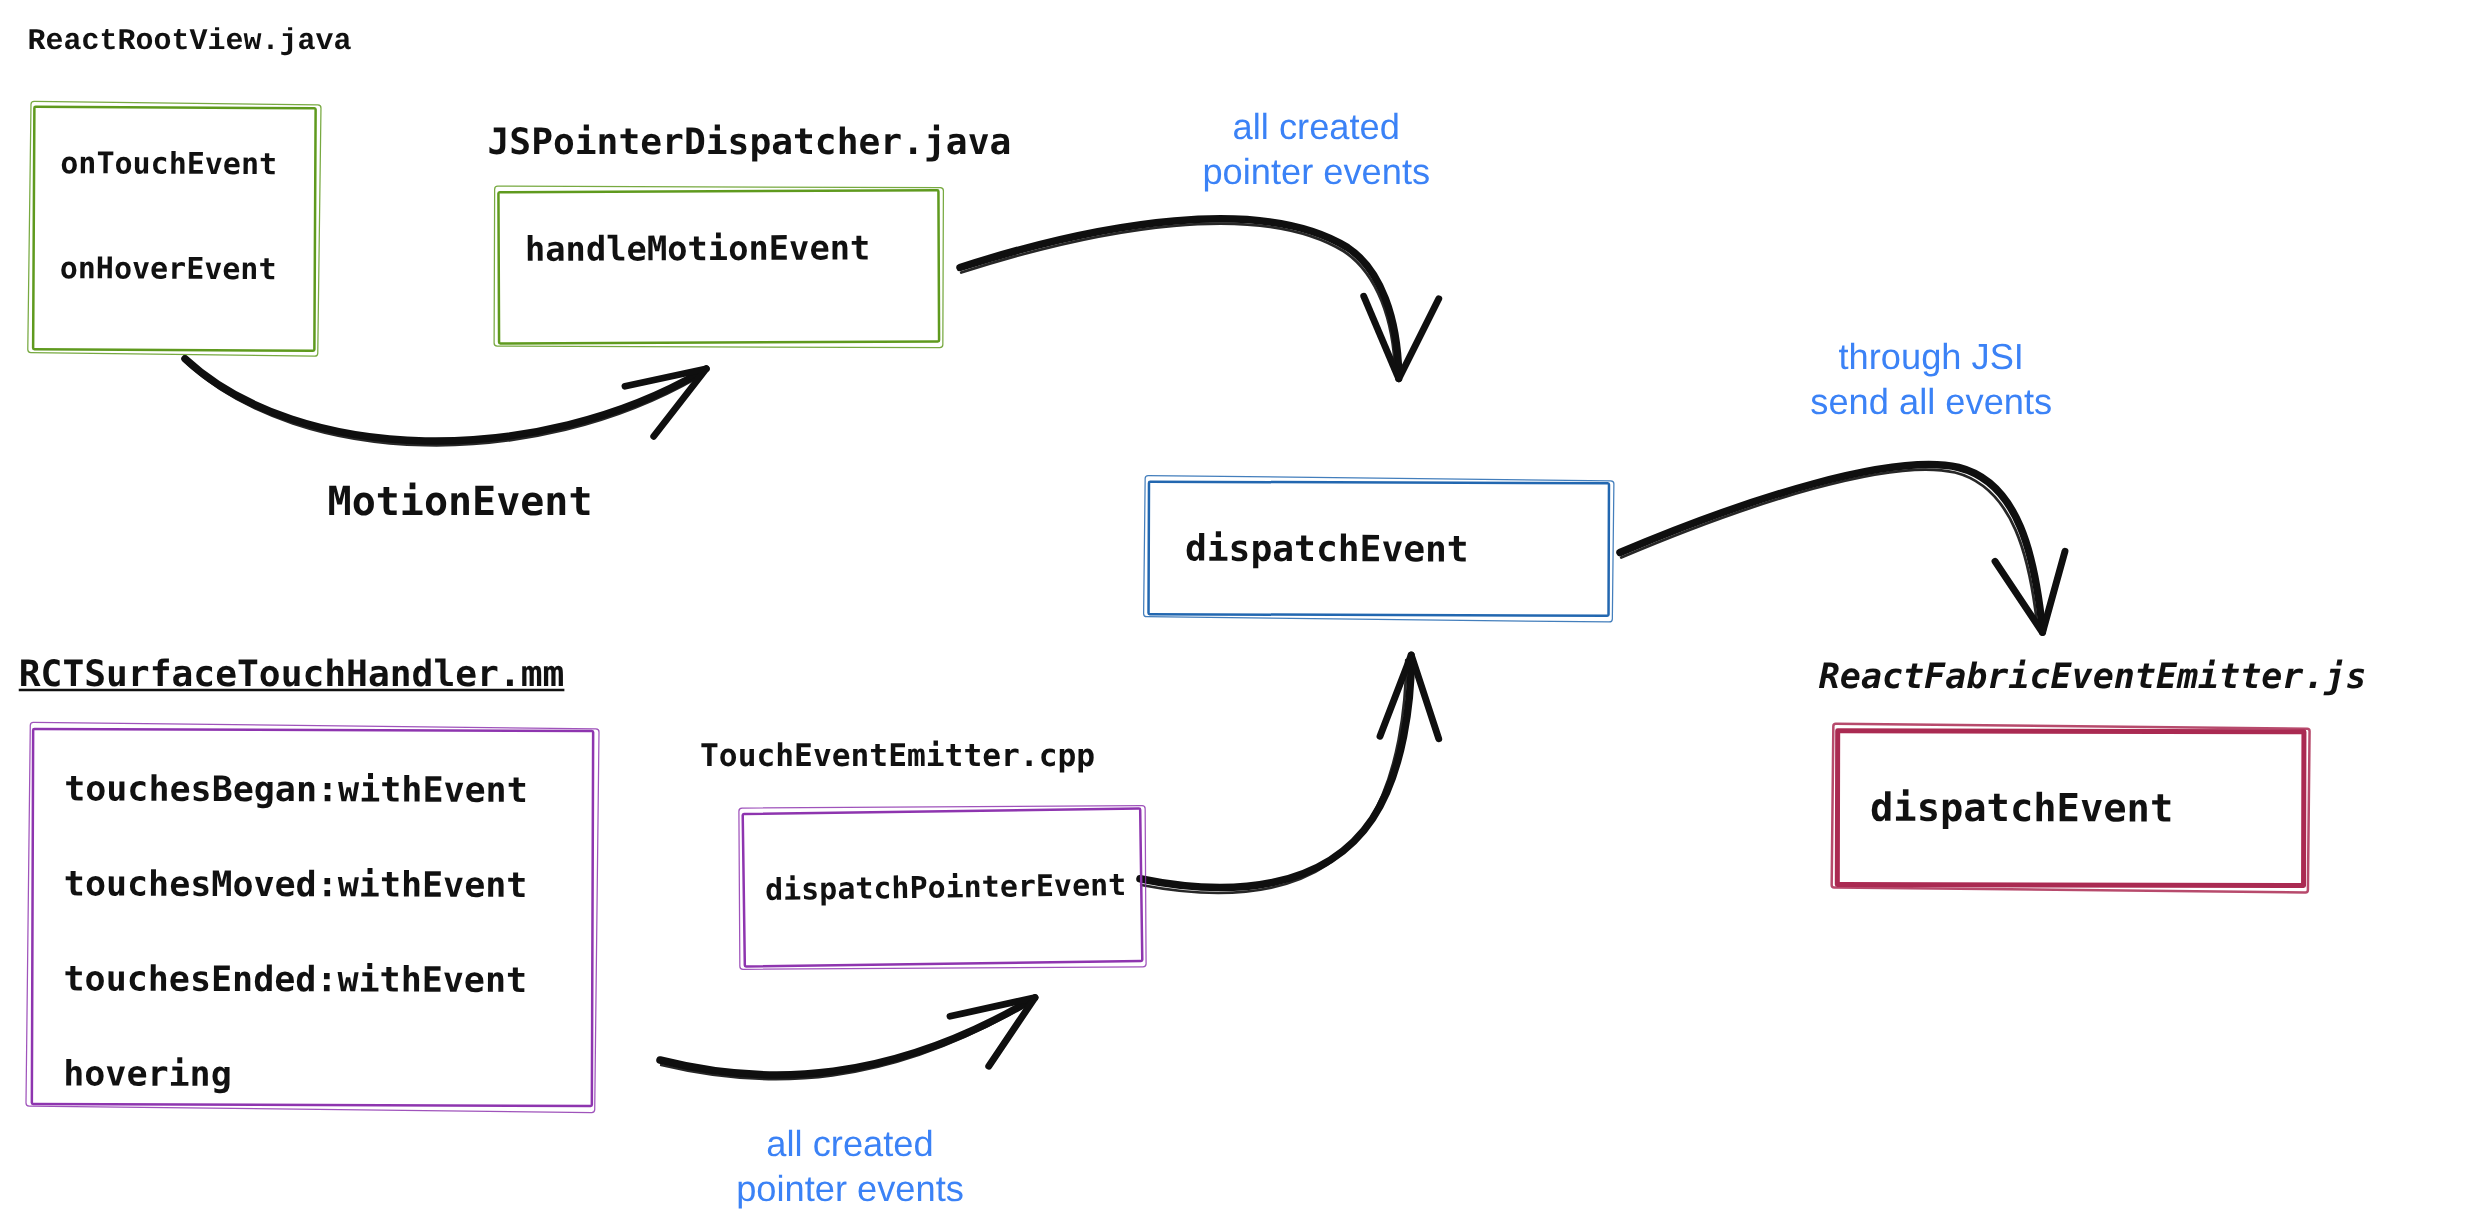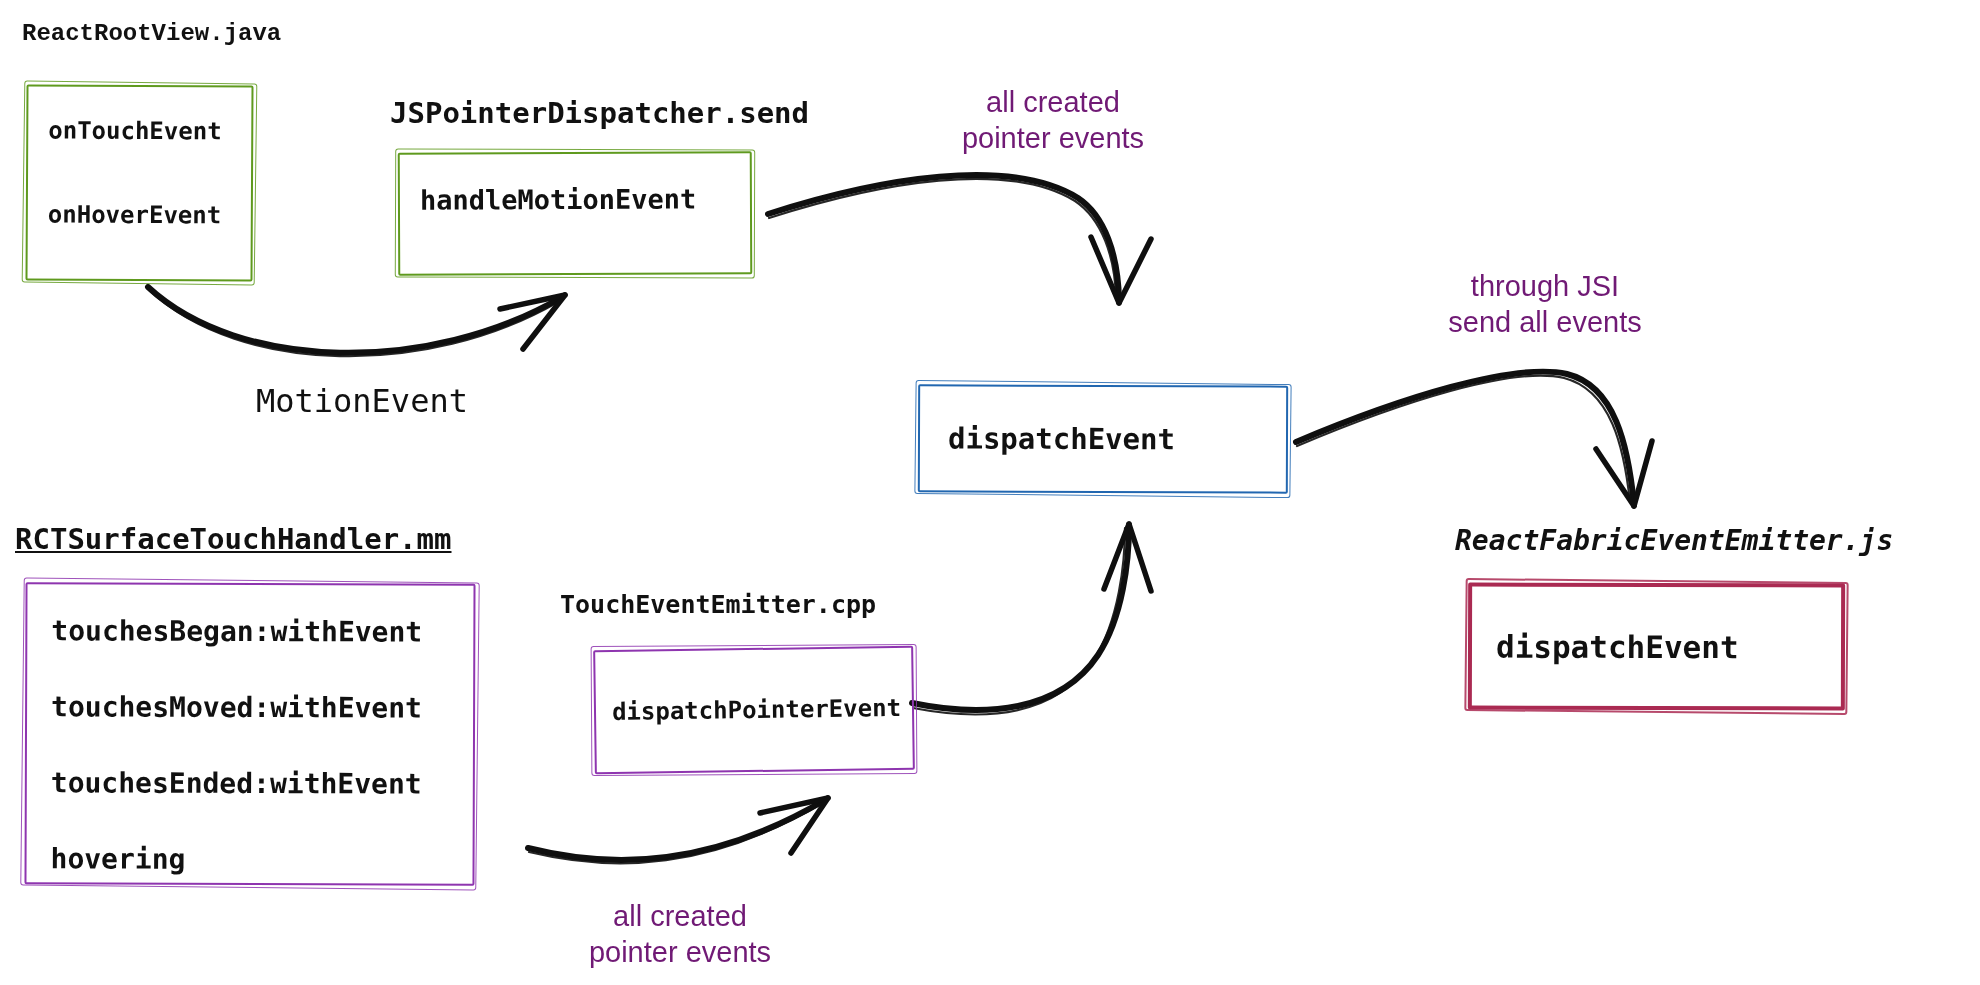--- a/index.html
+++ b/index.html
@@ -36,24 +36,24 @@
     display:flex;align-items:center;padding-left:24px;font-size:31px;}
   .crimson1::before{border-width:2px;inset:-7px;}
   .purple1{border-color:var(--purple,#8e35af);transform:rotate(0.2deg);
     padding:30px 0 0 24px;display:flex;flex-direction:column;font-size:28px;}
   .purple1 .m{line-height:34px;margin-bottom:42px;}
   .purple2{border-color:var(--purple,#8e35af);transform:rotate(-0.8deg);
     display:flex;align-items:center;padding-left:16px;font-size:24px;}
 
   .flow-label{
     position:absolute;font-family:"Liberation Sans","DejaVu Sans",sans-serif;
-    font-size:29px;line-height:36px;text-align:center;color:#701a75;font-weight:normal;
+    font-size:29px;line-height:36px;text-align:center;color:#3b82f6;font-weight:normal;
   }
   .mono-label{
-    position:absolute;font-weight:normal;font-size:32px;text-align:left;white-space:nowrap;
+    position:absolute;font-weight:bold;font-size:32px;text-align:right;white-space:nowrap;
   }
 </style>
 </head>
 <body>
 
 <div class="canvas">
 
   <svg class="arrow-layer" viewBox="0 0 1980 985" xmlns="http://www.w3.org/2000/svg">
     <g>
       <path class="main" d="M 148 287 C 240 372, 430 374, 562 297"></path>
@@ -86,21 +86,21 @@
       <path class="head" d="M 1129 524 L 1151 591"></path>
     </g>
   </svg>
 
   <div class="node-title" style="left:22px;top:20px;font-size:24px;font-family:Liberation Mono, monospace;">ReactRootView.java</div>
   <div class="box green1" style="left:26px;top:85px;width:227px;height:196px;">
     <div class="m">onTouchEvent</div>
     <div class="m">onHoverEvent</div>
   </div>
 
-  <div class="node-title" style="left:390px;top:96px;font-size:29px;">JSPointerDispatcher.send</div>
+  <div class="node-title" style="left:390px;top:96px;font-size:29px;">JSPointerDispatcher.java</div>
   <div class="box green2" style="left:398px;top:152px;width:354px;height:123px;">
     <div class="m">handleMotionEvent</div>
   </div>
 
   <div class="mono-label" style="left:256px;top:382px;width:218px;">MotionEvent</div>
 
   <div class="flow-label" style="left:928px;top:84px;width:250px;">
     <div>all created</div>
     <div>pointer events</div>
   </div>

